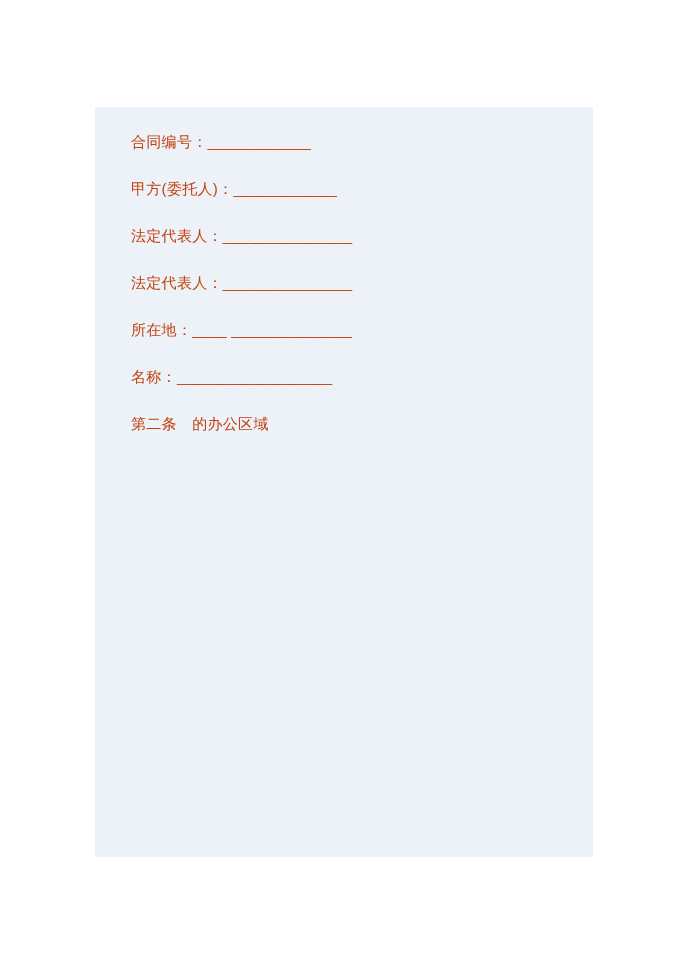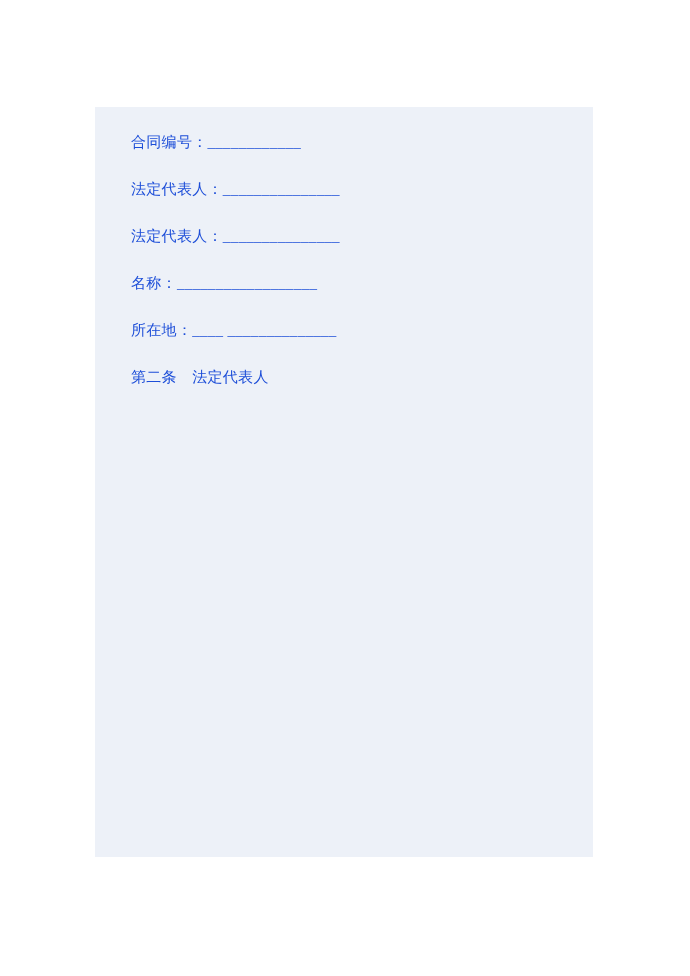--- a/index.html
+++ b/index.html
@@ -22,30 +22,30 @@
     height: 750px;
     background: #edf1f8;
     box-sizing: border-box;
     padding: 8px 6px;
     overflow: hidden;
   }
   .sheet p {
     margin: 7px 0;
     font-size: 15px;
     line-height: 40px;
-    color: #1d4ed8;
+    color: #c2410c;
     text-indent: 2em;
     letter-spacing: 0.3px;
     word-break: break-all;
-    font-family: Liberation Serif, serif;
   }
 </style>
 </head>
 <body>
 
 <div class="sheet">
   <p>合同编号：____________</p>
+  <p>甲方(委托人)：____________</p>
   <p>法定代表人：_______________</p>
   <p>法定代表人：_______________</p>
+  <p>所在地：____ ______________</p>
   <p>名称：__________________</p>
-  <p>所在地：____ ______________</p>
-  <p>第二条　法定代表人</p>
+  <p>第二条　的办公区域</p>
 </div>
 
 </body></html>

